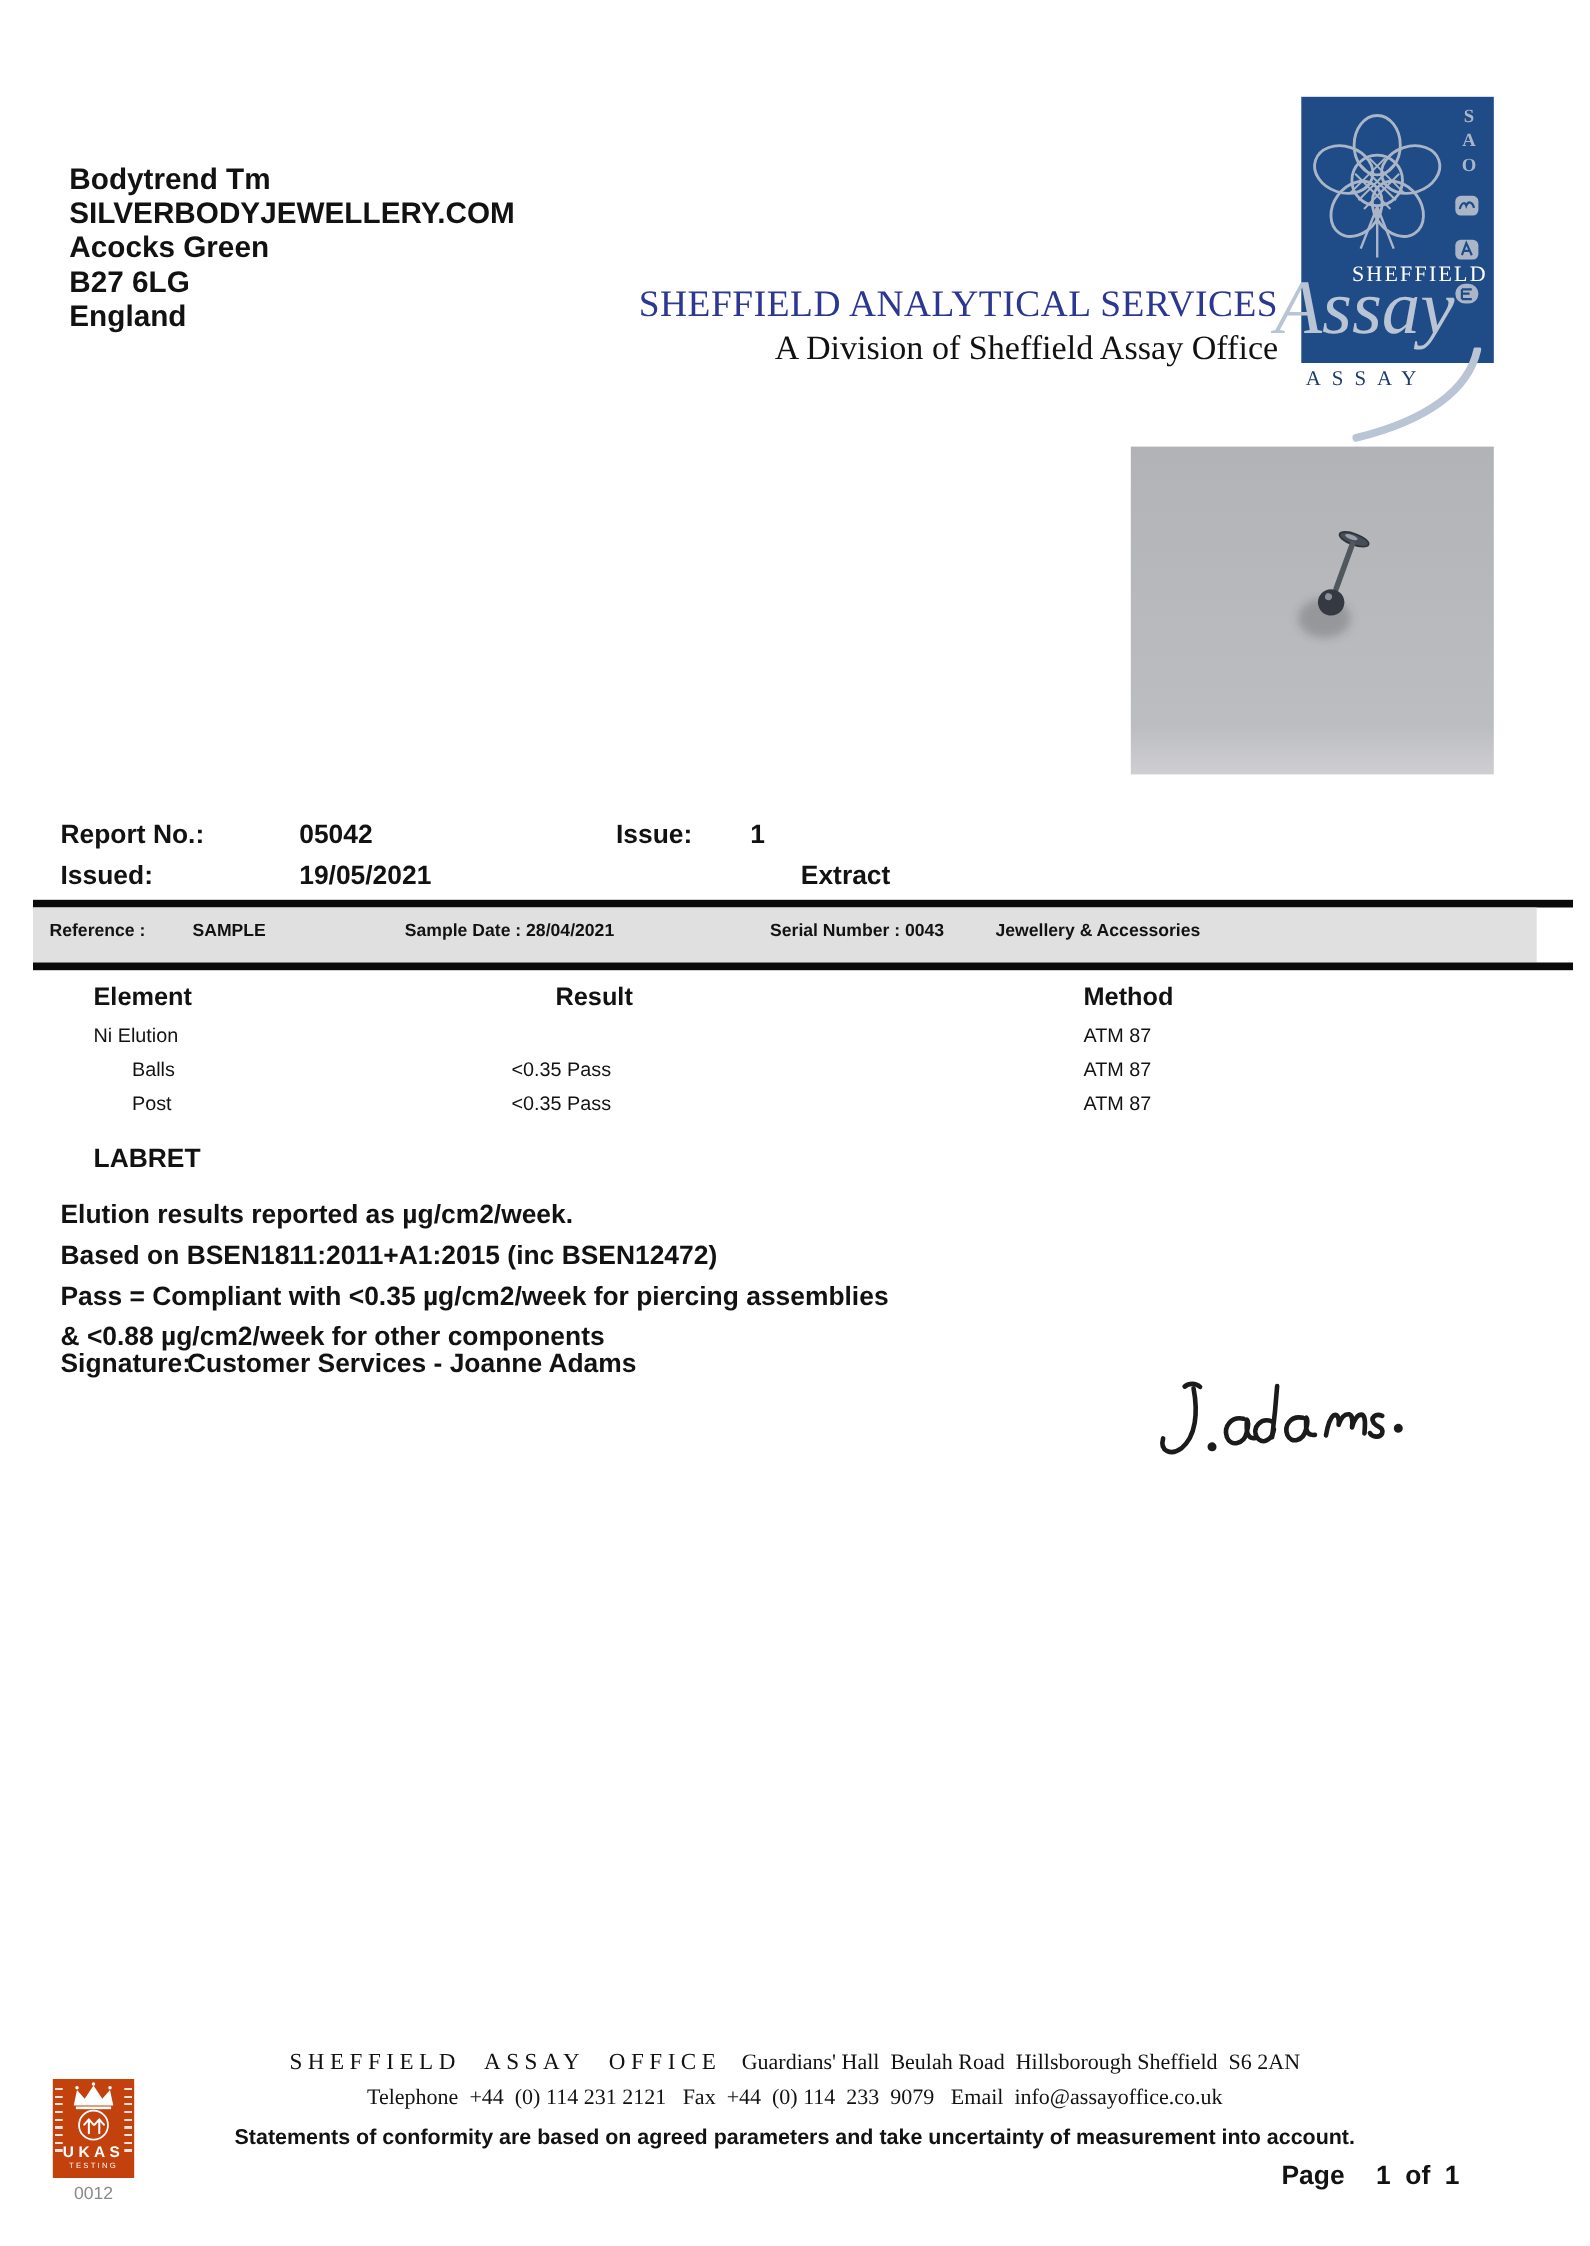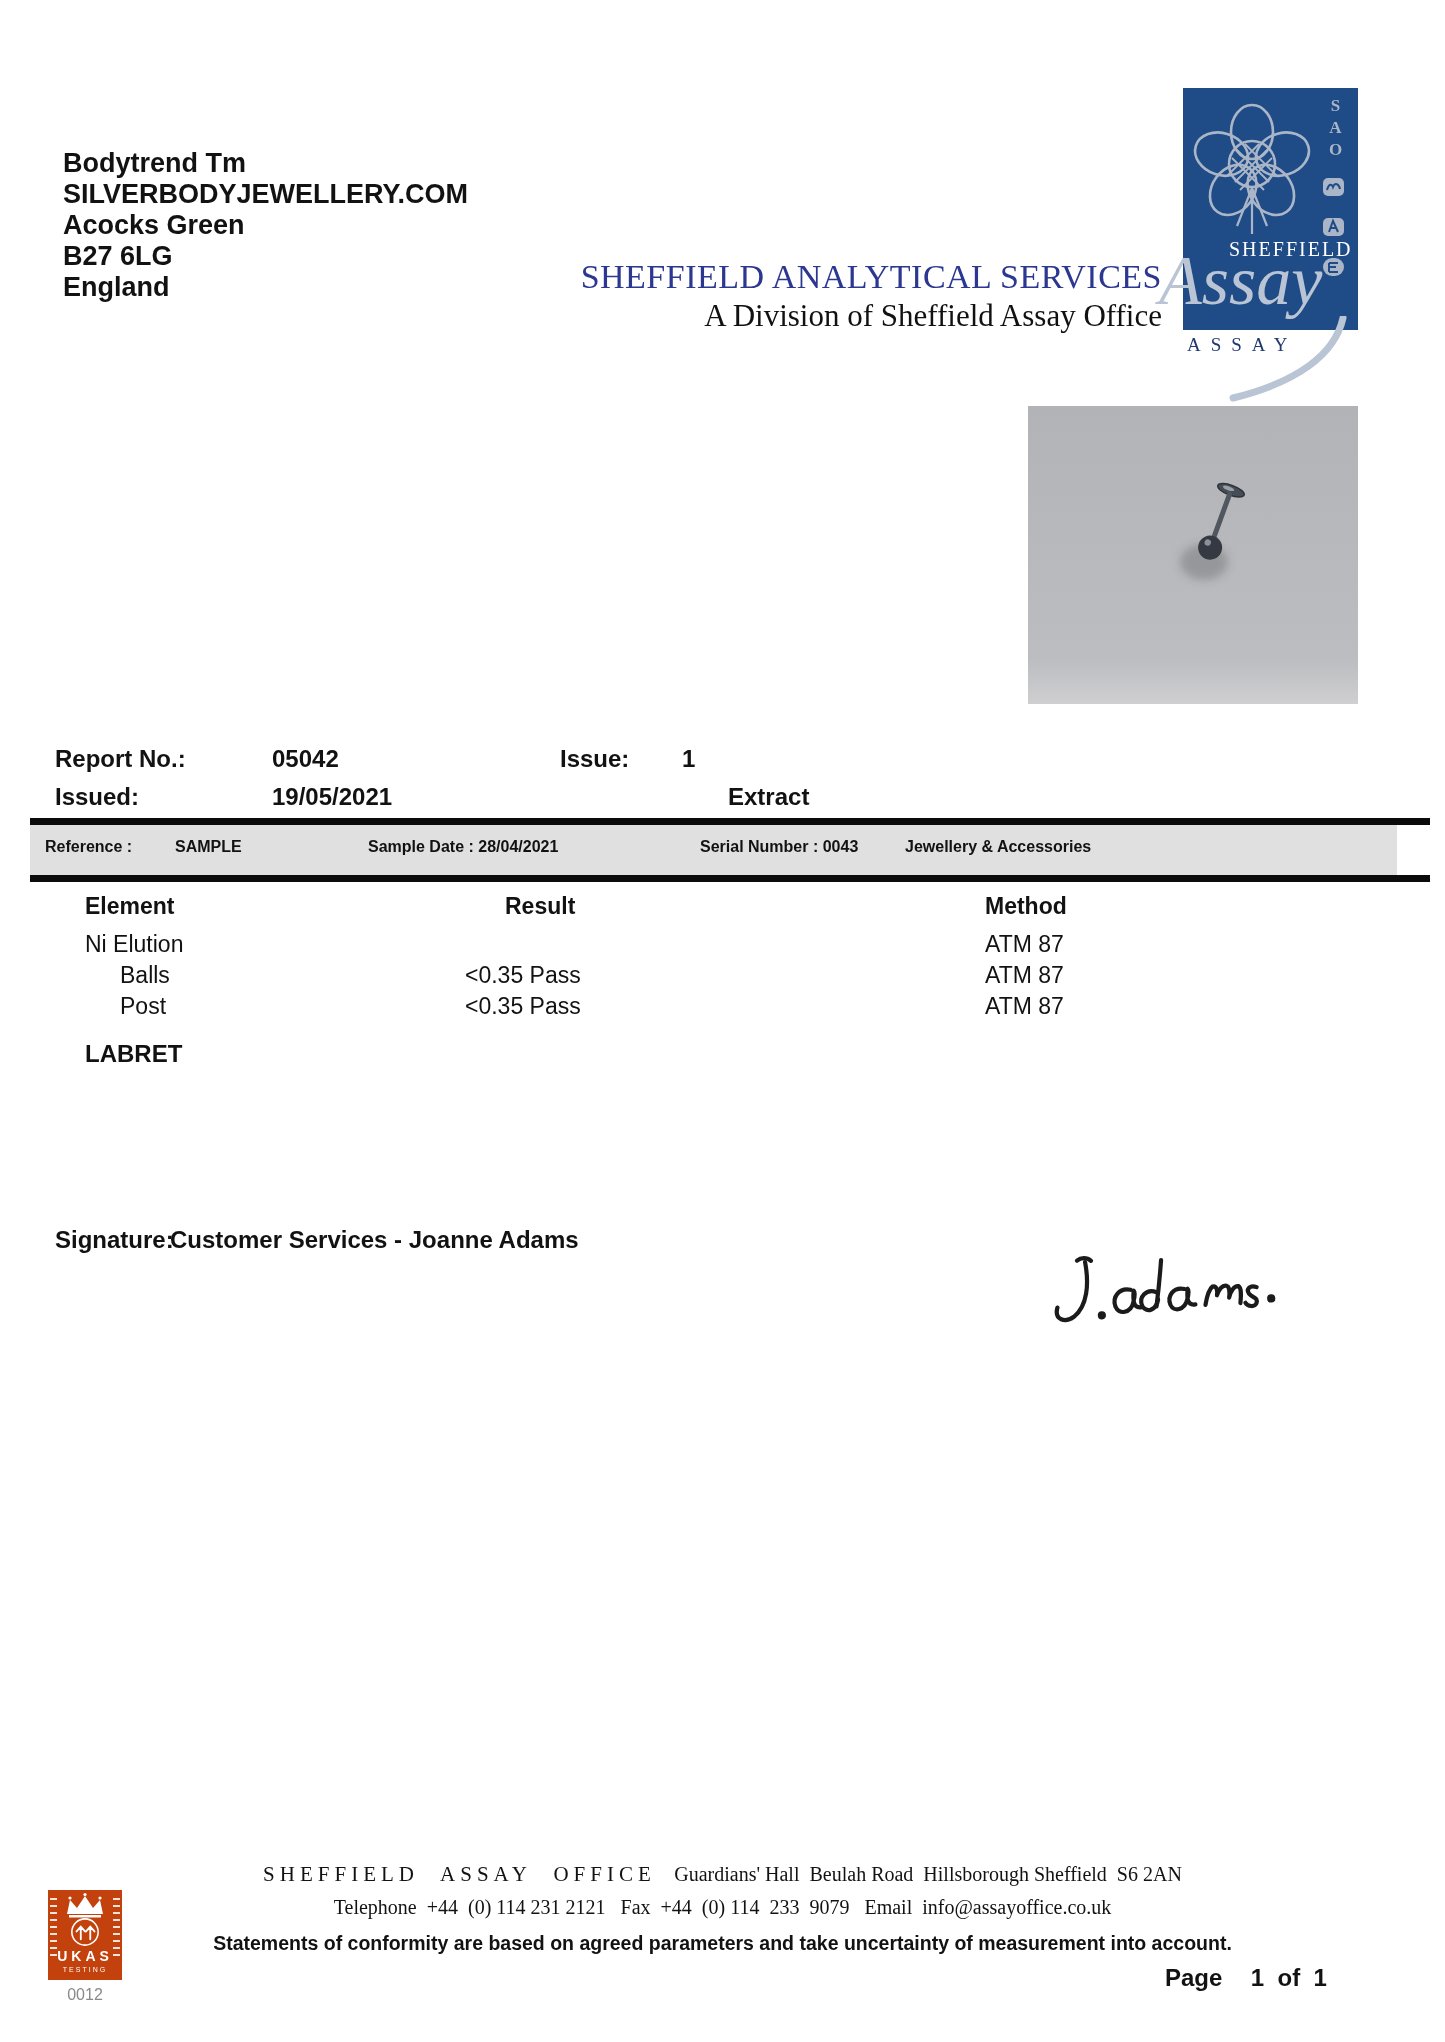--- a/index.html
+++ b/index.html
@@ -6,21 +6,21 @@
   #page{position:relative;width:1445px;height:2042px;background:#ffffff;overflow:hidden;
         font-family:"Liberation Sans",sans-serif;color:#121212;}
   .abs{position:absolute;}
   .sans{font-family:"Liberation Sans",sans-serif;}
   .serif{font-family:"Liberation Serif",serif;}
   .b{font-weight:bold;}
   .pre{white-space:pre;}
   .addr-line{font-size:27px;font-weight:bold;line-height:31px;}
   .rpt{font-size:24px;font-weight:bold;}
   .bar-txt{font-size:16px;font-weight:bold;}
-  .tbl{font-size:23px;text-align:right;}
+  .tbl{font-size:18px;text-align:right;}
   .tbl-h{font-size:23px;font-weight:bold;}
   .note-line{font-size:24px;font-weight:bold;line-height:37px;}
   .blackline{background:#0b0b0b;}
   .center{text-align:center;width:100%;left:0;}
   .sr{position:absolute;width:1px;height:1px;overflow:hidden;clip:rect(0 0 0 0);white-space:nowrap;}
 </style>
 </head>
 <body>
 
 <div id="page">
@@ -129,20 +129,26 @@
   <div class="abs tbl" style="left:120px;top:962px;">Balls</div>
   <div class="abs tbl" style="left:465px;top:962px;">&lt;0.35 Pass</div>
   <div class="abs tbl" style="left:985px;top:962px;">ATM 87</div>
 
   <div class="abs tbl" style="left:120px;top:993px;">Post</div>
   <div class="abs tbl" style="left:465px;top:993px;">&lt;0.35 Pass</div>
   <div class="abs tbl" style="left:985px;top:993px;">ATM 87</div>
 
   <div class="abs rpt" style="left:85px;top:1040px;">LABRET</div>
 
+  <div class="abs" style="left:55px;top:1086px;">
+    <div class="note-line">Elution results reported as µg/cm2/week.</div>
+    <div class="note-line">Based on BSEN1811:2011+A1:2015 (inc BSEN12472)</div>
+    <div class="note-line">Pass = Compliant with &lt;0.35 µg/cm2/week for piercing assemblies</div>
+    <div class="note-line">&amp; &lt;0.88 µg/cm2/week for other components</div>
+  </div>
 
   <div class="abs rpt" style="left:55px;top:1226px;">Signature:</div>
   <div class="abs rpt" style="left:170px;top:1226px;">Customer Services - Joanne Adams</div>
 
   <div class="abs" style="left:1035px;top:1240px;transform:rotate(-3deg);">
     <span class="sr">J. adams.</span>
     <svg width="260" height="110" viewBox="0 0 260 110">
       <g stroke="#1b1b1b" stroke-width="4.2" fill="none" stroke-linecap="round" stroke-linejoin="round">
         <path d="M44 16 C48 13 54 13 58 17"></path>
         <path d="M52 18 C55 40 52 62 38 72 C29 78 18 74 22 62"></path>

